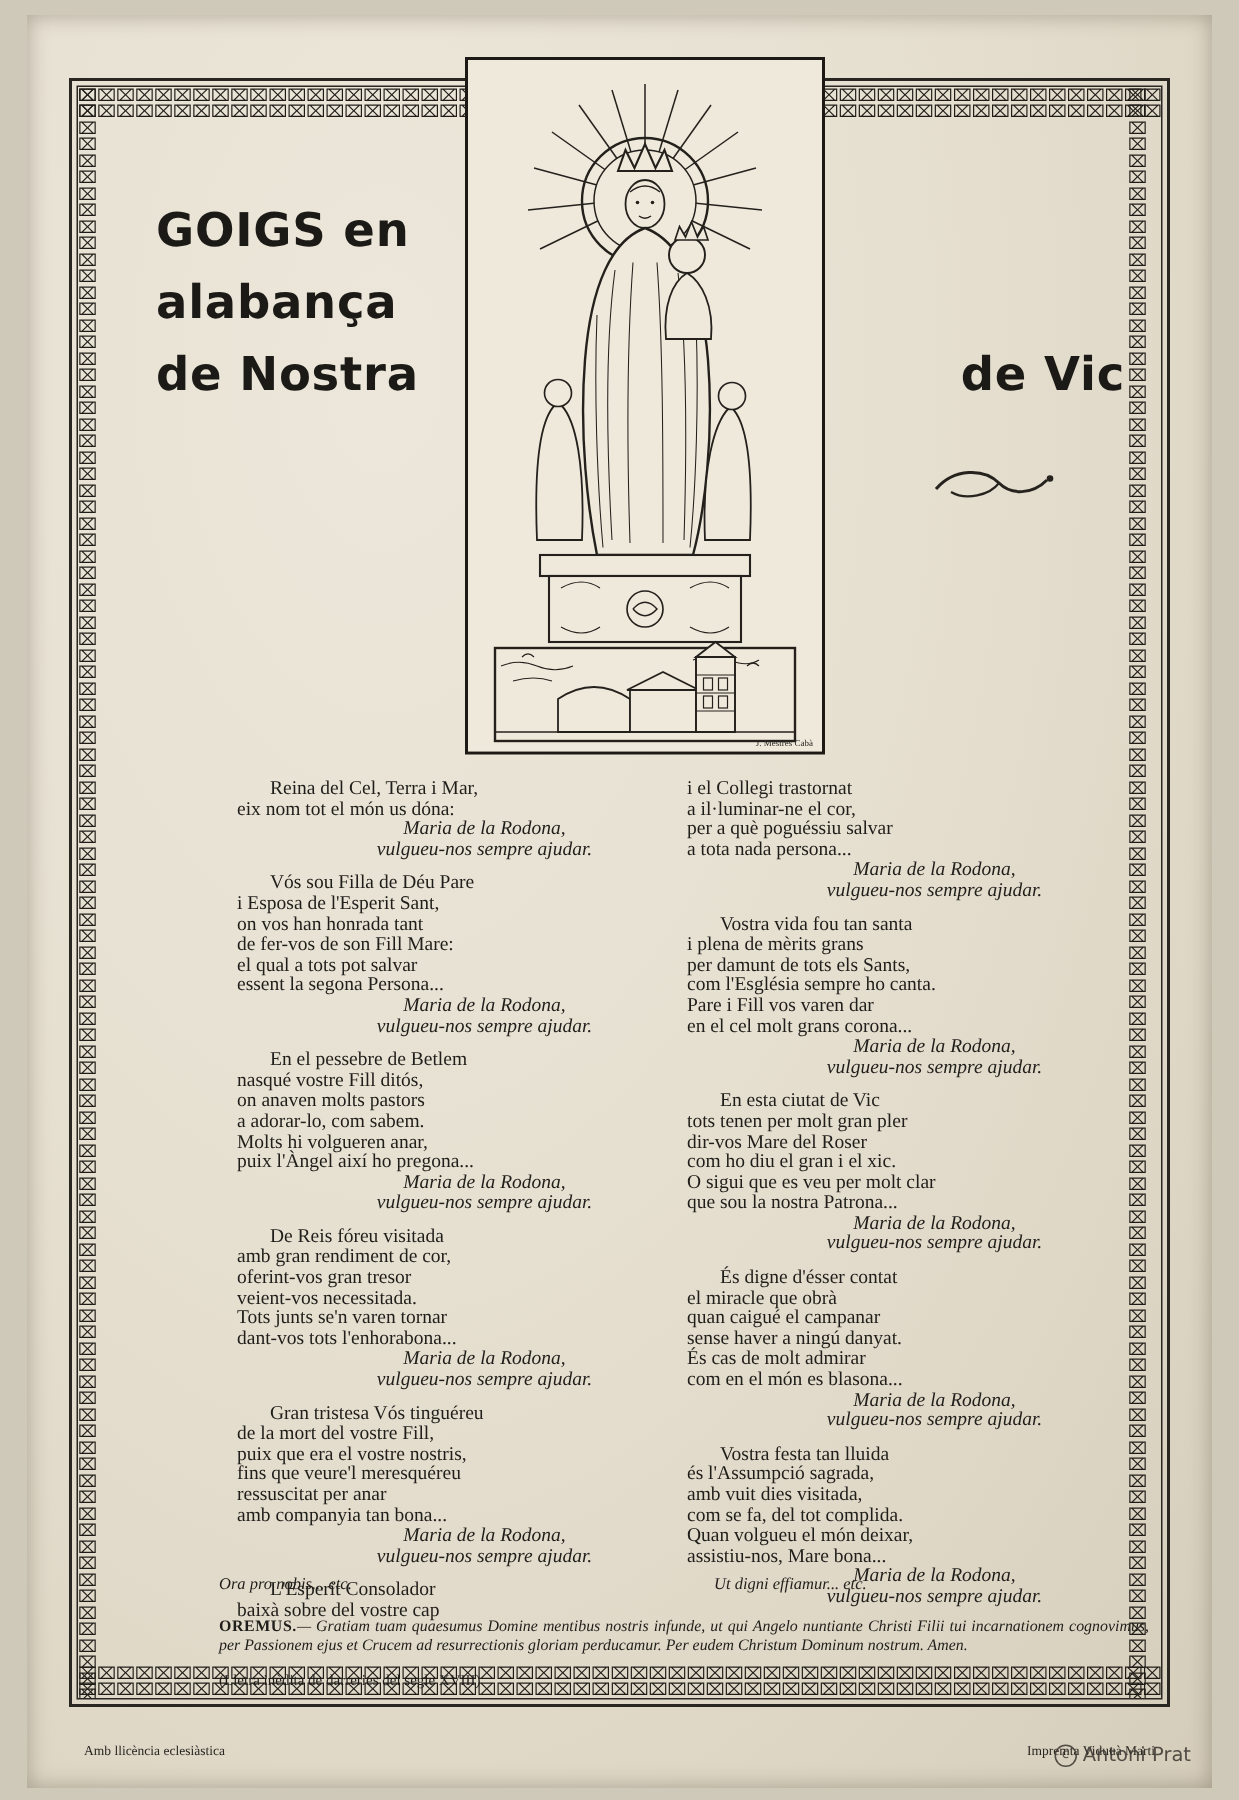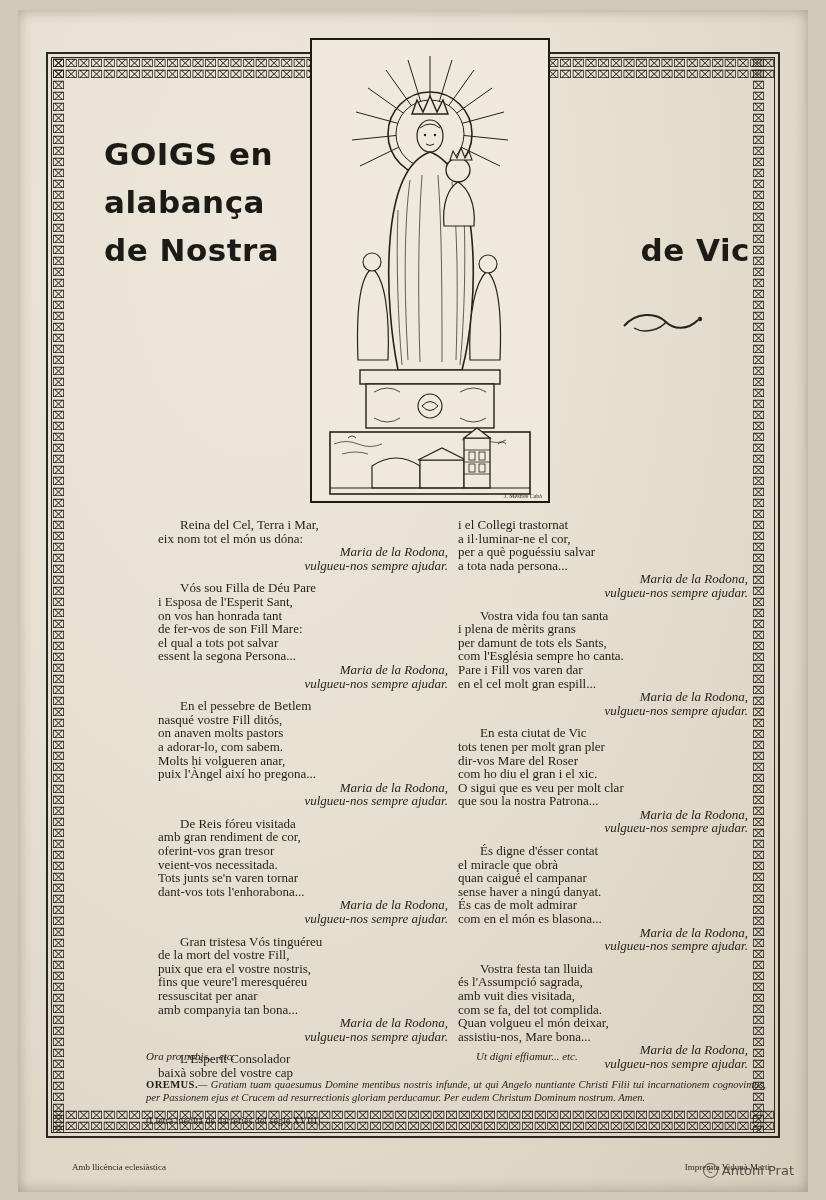--- a/index.html
+++ b/index.html
@@ -101,21 +101,21 @@
     font-size:13px;
     line-height:13.6px;
     color:#201e1a;
   }
   .col-l{left:44px;}
   .col-r{left:344px;}
   .stanza{margin-bottom:9px;}
   .stanza .first{text-indent:22px;}
   .refrain{
     font-style:italic;
-    text-align:right;
+    text-align:center;
     padding-left:40px;
   }
   .refrain div{white-space:nowrap;}
 
   
   #prayers{
     position:absolute;
     left:92px;top:1040px;
     width:620px;
     font-size:11px;
@@ -141,21 +141,21 @@
   }
   
   #imprint{
     position:absolute;
     left:34px;top:1152px;
     width:722px;
     font-size:9px;
     color:#2a2722;
     font-family:"Liberation Serif",serif;
   }
-  #imprint .left{position:absolute;left:20px;}
+  #imprint .left{position:absolute;left:4px;}
   #imprint .right{position:absolute;right:4px;}
   
   #watermark{
     position:absolute;
     right:14px;bottom:14px;
     font-family:"DejaVu Sans",sans-serif;
     font-size:13px;
     color:#3a3630;
     opacity:.85;
     display:flex;align-items:center;gap:4px;
@@ -572,21 +572,21 @@
             <div>Maria de la Rodona,</div>
             <div>vulgueu-nos sempre ajudar.</div>
           </div>
         </div>
         <div class="stanza">
           <div class="first">Vostra vida fou tan santa</div>
           <div>i plena de mèrits grans</div>
           <div>per damunt de tots els Sants,</div>
           <div>com l'Església sempre ho canta.</div>
           <div>Pare i Fill vos varen dar</div>
-          <div>en el cel molt gran espill...</div>
+          <div>en el cel molt grans corona...</div>
           <div class="refrain">
             <div>Maria de la Rodona,</div>
             <div>vulgueu-nos sempre ajudar.</div>
           </div>
         </div>
         <div class="stanza">
           <div class="first">En esta ciutat de Vic</div>
           <div>tots tenen per molt gran pler</div>
           <div>dir-vos Mare del Roser</div>
           <div>com ho diu el gran i el xic.</div>

